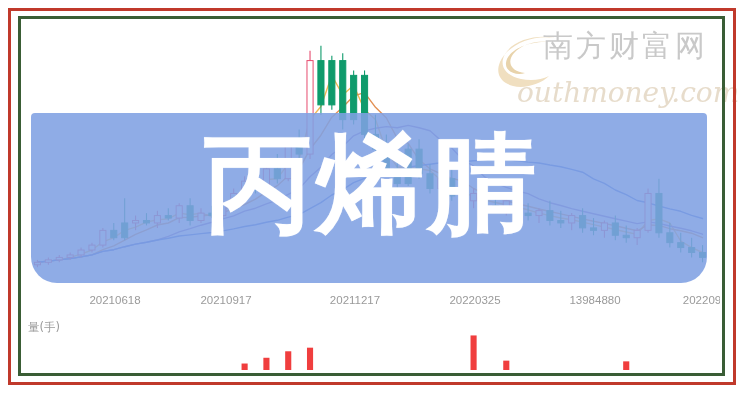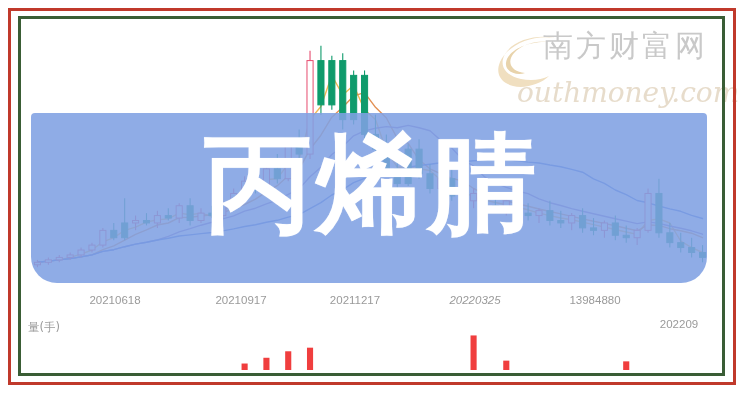--- a/index.html
+++ b/index.html
@@ -295,25 +295,25 @@
           <rect x="675.4954838709677" y="230.48" width="6.105806451612903" height="4.920000000000016" fill="#0f9b6c" stroke="#0f9b6c" stroke-width="1"></rect>
         </svg>
     </div>
 
     <div class="highlight-band" style="background: rgb(127, 161, 226);"></div>
 
     <div class="overlay-title" style="color: rgb(255, 255, 255); text-align: center;">丙烯腈</div>
 
     <div class="xaxis" id="xaxis">
         <span style="left: 91px;">20210618</span>
-        <span style="left: 217px;">20210917</span>
+        <span style="left: 202px;">20210917</span>
         <span style="left: 331px;">20211217</span>
-        <span style="left: 451px; font-style: italic;">20220325</span>
+        <span style="left: 451px;">20220325</span>
         <span style="left: 571px;">13984880</span>
-        <span style="left: 655px; margin-top: 24px;">202209</span>
+        <span style="left: 678px;">202209</span>
       </div>
 
     <div class="volume-pane">
       <div class="volume-label">量(手)</div>
       <div class="volume-plot">
         <svg id="volume-svg" width="696" height="36" viewBox="0 0 696 36">
             <rect x="217.55999999999997" y="29.52" width="6.105806451612903" height="6.4799999999999995" fill="#f03e3e"></rect>
             <rect x="239.3664516129032" y="23.759999999999998" width="6.105806451612903" height="12.24" fill="#f03e3e"></rect>
             <rect x="261.1729032258064" y="17.28" width="6.105806451612903" height="18.72" fill="#f03e3e"></rect>
             <rect x="282.97935483870964" y="13.68" width="6.105806451612903" height="22.32" fill="#f03e3e"></rect>

